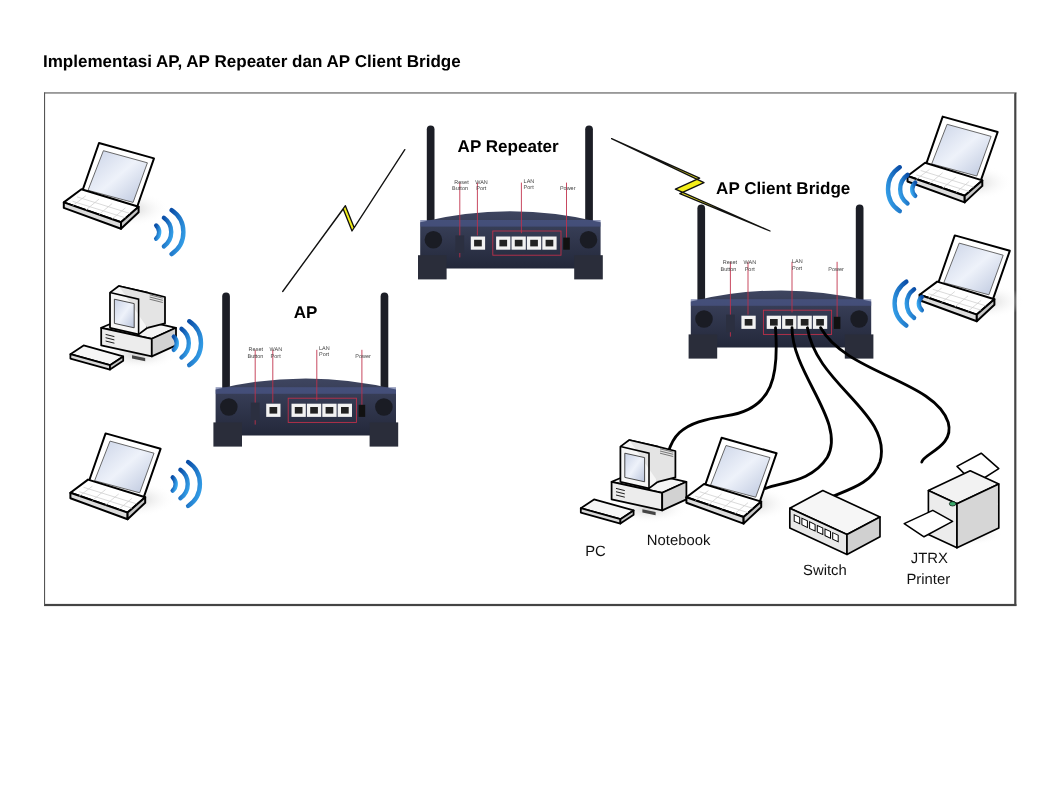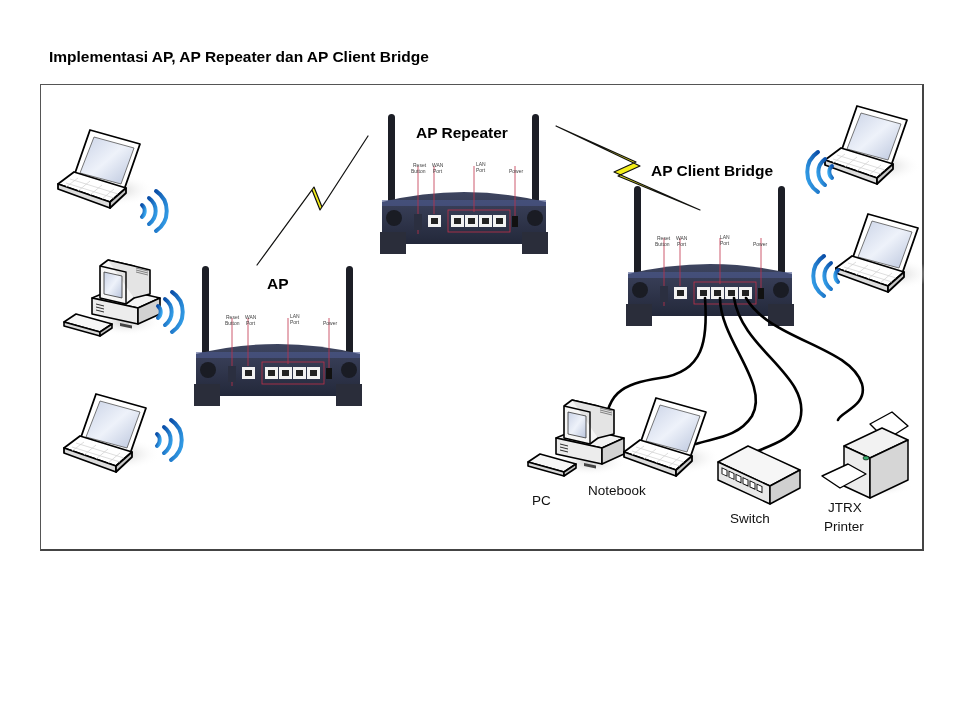--- a/index.html
+++ b/index.html
@@ -1,17 +1,17 @@
 <!DOCTYPE html>
 <html><head>
 <meta charset="utf-8">
 <style>
   html, body { margin: 0; padding: 0; background: #ffffff; }
   body { width: 960px; height: 720px; position: relative; overflow: hidden; font-family: "Liberation Sans", sans-serif; }
-  .title { position: absolute; left: 49px; top: 48px; font-size: 15.5px; font-weight: bold; color: #000; }
+  .title { position: absolute; left: 39px; top: 48px; font-size: 15.5px; font-weight: bold; color: #000; }
   .frame { position: absolute; left: 40px; top: 84px; width: 884px; height: 467px; border: 1px solid #555; border-right: 2px solid #444; border-bottom: 2px solid #444; box-sizing: border-box; }
   svg.diagram { position: absolute; left: 0; top: 0; }
   .lbl-big { font-family: "Liberation Sans", sans-serif; font-weight: bold; font-size: 15.5px; fill: #000; }
   .lbl-dev { font-family: "Liberation Sans", sans-serif; font-size: 13.5px; fill: #111; }
   .lbl-tiny { font-family: "Liberation Sans", sans-serif; font-size: 5px; fill: #444; }
 </style>
 </head>
 <body>
 
 <div class="title">Implementasi AP, AP Repeater  dan AP Client Bridge</div>

